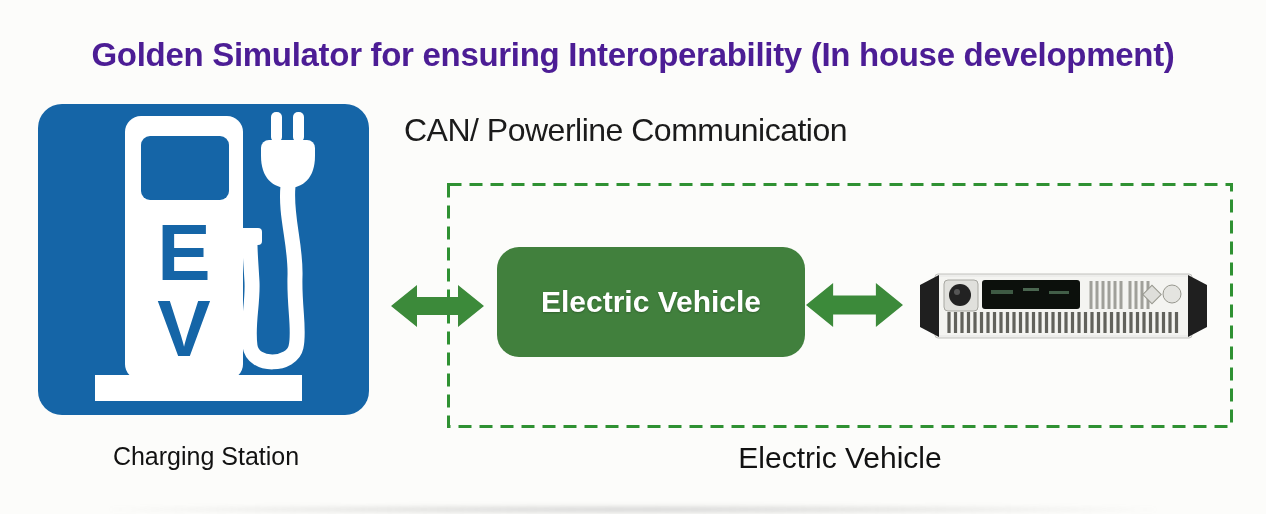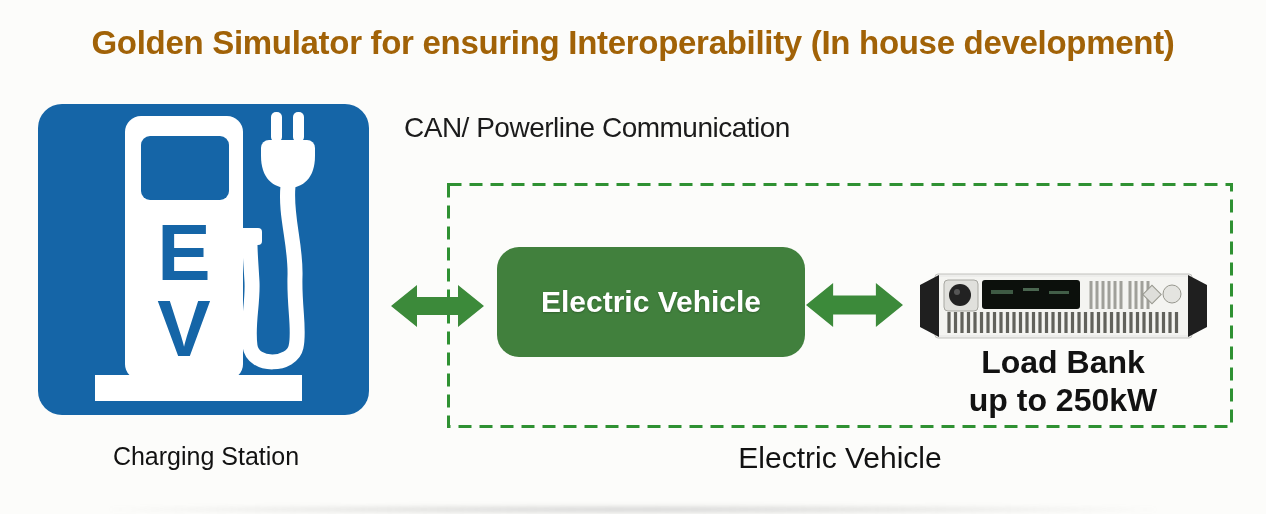--- a/index.html
+++ b/index.html
@@ -8,31 +8,31 @@
   .stage {
     position:relative;
     width:1266px; height:514px;
     background:#fcfcfa;
     font-family:"Liberation Sans", sans-serif;
     overflow:hidden;
   }
 
   .title {
     position:absolute; top:24px; left:0; right:0;
-    margin:0;
+    margin:12px;
     text-align:center;
     font-size:33px; font-weight:bold;
-    color:#a16207;
+    color:#4c1d95;
     letter-spacing:-0.3px;
     white-space:nowrap;
   }
 
   .can-label {
     position:absolute; left:404px; top:112px;
-    font-size:28px; color:#1b1b1b;
+    font-size:32px; color:#1b1b1b;
     letter-spacing:-0.5px;
     white-space:nowrap;
   }
 
   .ev-icon { position:absolute; left:38px; top:104px; width:331px; height:311px; }
 
   .station-label {
     position:absolute; left:0; top:442px; width:412px;
     text-align:center; font-size:25px; color:#121212;
     white-space:nowrap;
@@ -137,22 +137,18 @@
     <rect x="67" y="8" width="98" height="29" rx="3" fill="#0c100c"></rect>
     <rect x="76" y="18" width="22" height="4" fill="#3e5a44"></rect>
     <rect x="108" y="16" width="16" height="3" fill="#4a6650"></rect>
     <rect x="134" y="19" width="20" height="3" fill="#425e48"></rect>
     <path d="M176,9V37 M182,9V37 M188,9V37 M194,9V37 M200,9V37 M206,9V37 M215,9V37 M221,9V37 M227,9V37 M233,9V37" stroke="#a0a09a" stroke-width="3" fill="none"></path>
     <rect x="230.5" y="16" width="13" height="13" transform="rotate(45 237 22.5)" fill="#dededa" stroke="#98988f" stroke-width="1"></rect>
     <circle cx="257" cy="22" r="9" fill="#e4e4e0" stroke="#98988f" stroke-width="1"></circle>
     <path d="M34,40V61 M40.5,40V61 M47,40V61 M53.5,40V61 M60,40V61 M66.5,40V61 M73,40V61 M79.5,40V61 M86,40V61 M92.5,40V61 M99,40V61 M105.5,40V61 M112,40V61 M118.5,40V61 M125,40V61 M131.5,40V61 M138,40V61 M144.5,40V61 M151,40V61 M157.5,40V61 M164,40V61 M170.5,40V61 M177,40V61 M183.5,40V61 M190,40V61 M196.5,40V61 M203,40V61 M209.5,40V61 M216,40V61 M222.5,40V61 M229,40V61 M235.5,40V61 M242,40V61 M248.5,40V61 M255,40V61 M261.5,40V61" stroke="#62625c" stroke-width="3.2" fill="none"></path>
   </svg>
 
-  <div class="loadbank-label">
-    <div>Load Bank</div>
-    <div>up to 250kW</div>
-  </div>
 
   <div class="ev-label">Electric Vehicle</div>
 
   <div class="bottom-shadow"></div>
 
 </div>
 
 </body></html>

